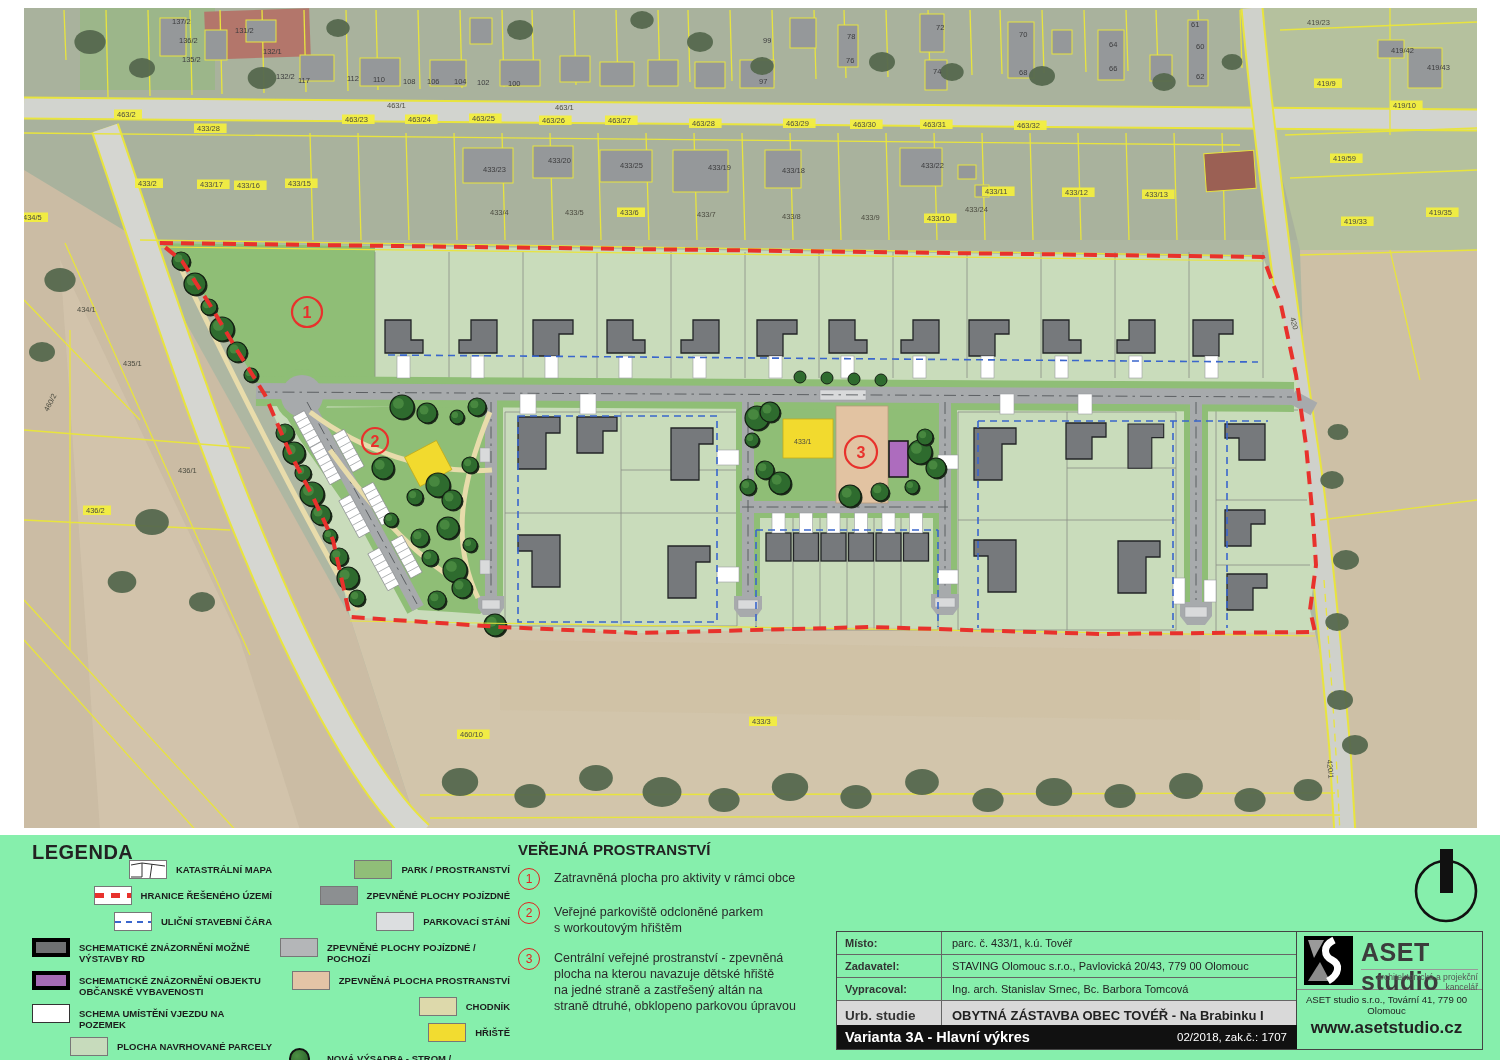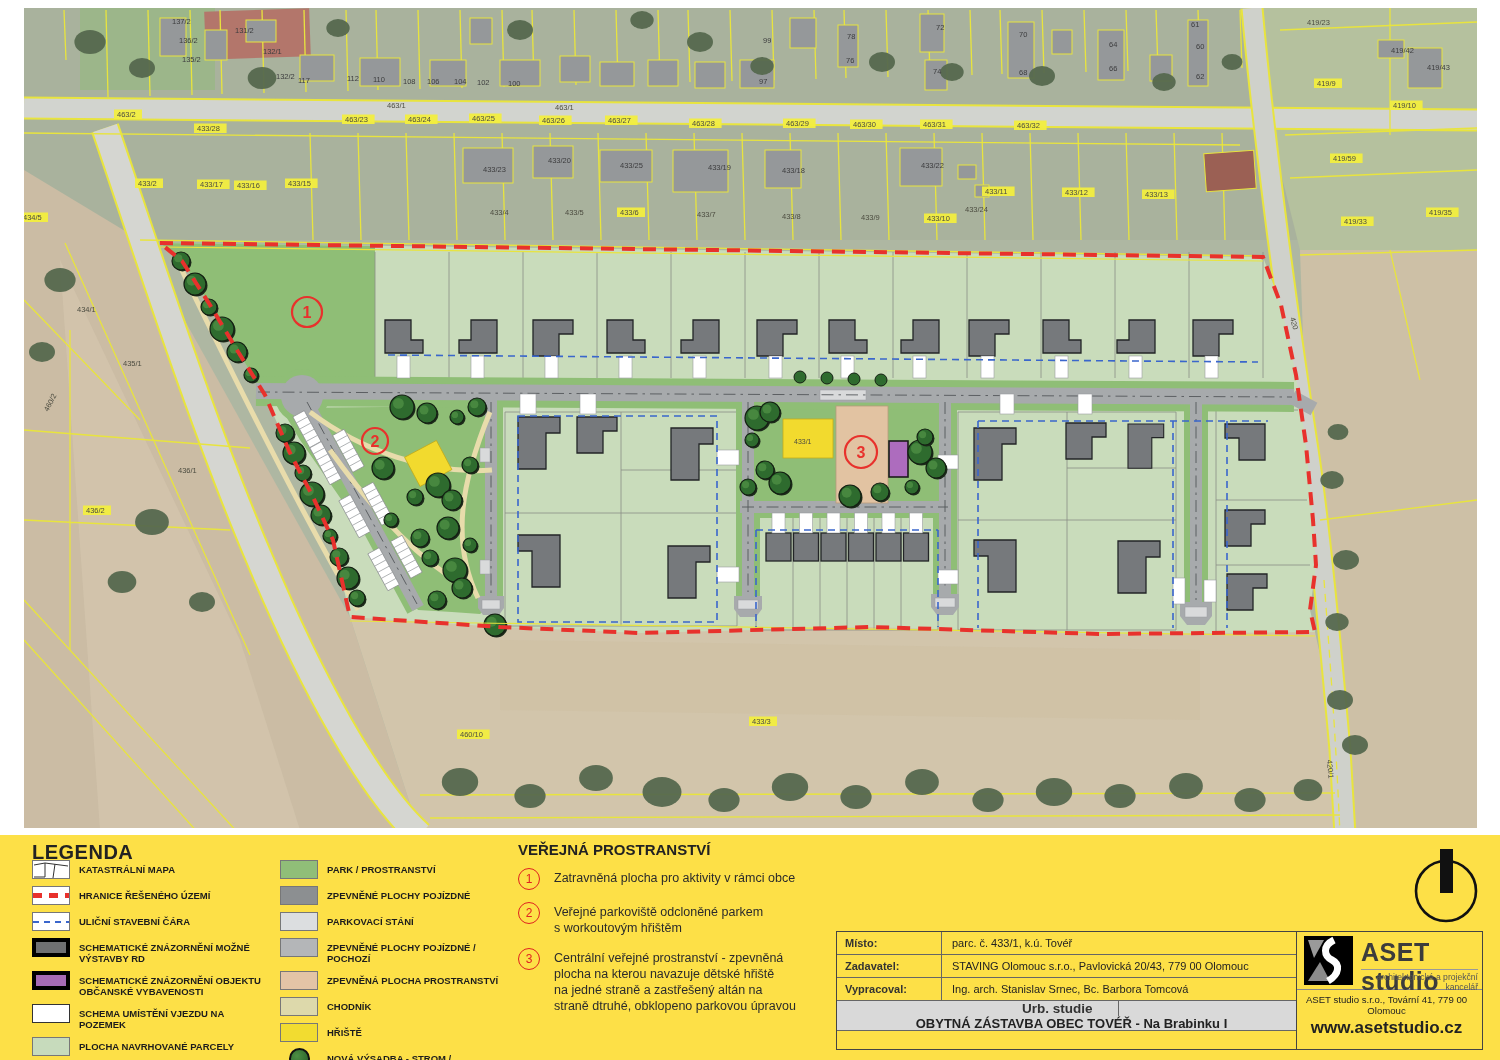--- a/index.html
+++ b/index.html
@@ -1,26 +1,26 @@
 <!DOCTYPE html>
 <html><head>
 <meta charset="utf-8">
 <style>
   html,body{margin:0;padding:0;background:#e8e8e8;}
   .sheet{position:relative;width:1500px;height:1060px;background:#ffffff;overflow:hidden;
          font-family:"Liberation Sans",sans-serif;color:#222;}
   .map-wrap{position:absolute;left:0;top:0;width:1500px;height:835px;}
   #map-svg{display:block;}
   #map-svg text{font-family:"Liberation Sans",sans-serif;}
-  .bottom{position:absolute;left:0;top:835px;width:1500px;height:225px;background:#fde047;}
+  .bottom{position:absolute;left:0;top:835px;width:1500px;height:225px;background:#86efac;}
   .legend-title{position:absolute;left:32px;top:6px;font-size:20px;font-weight:bold;letter-spacing:.5px;}
   .leg-col{position:absolute;top:25px;}
   .leg-col.left{left:32px;width:240px;}
   .leg-col.right{left:280px;width:230px;}
-  .leg-row{display:flex;align-items:flex-start;margin-bottom:7px;}
+  .leg-row{display:flex;align-items:flex-start;margin-bottom:7px;justify-content:flex-end;}
   .leg-sw{width:38px;height:19px;flex:0 0 38px;margin-right:9px;position:relative;box-sizing:border-box;border:1px solid #777;background:#fff;}
   .leg-sw.k-house,.leg-sw.k-civic{border:none;background:#000;}
   .leg-sw.k-house .inner,.leg-sw.k-civic .inner{position:absolute;left:4px;top:4px;right:4px;bottom:4px;}
   .leg-sw.k-house .inner{background:#6f7072;}
   .leg-sw.k-civic .inner{background:#a66bb5;}
   .leg-sw.k-entry{border:1px solid #333;}
   .leg-sw.k-red{display:flex;align-items:center;}
   .leg-sw.k-red .dash{height:5px;width:100%;background:repeating-linear-gradient(90deg,#e8312c 0 9px,transparent 9px 16px);}
   .leg-sw.k-blue{display:flex;align-items:center;}
   .leg-sw.k-blue .dash{height:2px;width:100%;background:repeating-linear-gradient(90deg,#3a66cc 0 6px,transparent 6px 11px);}
@@ -30,21 +30,21 @@
   .notes{position:absolute;left:518px;top:0;width:330px;}
   .notes-title{font-size:15px;font-weight:bold;margin:6px 0 10px 0;}
   .note-row{display:flex;margin-bottom:12px;}
   .note-num{flex:0 0 22px;height:22px;border:1.6px solid #e0231f;border-radius:50%;color:#e0231f;
             font-size:12px;display:flex;align-items:center;justify-content:center;margin-right:14px;box-sizing:border-box;}
   .note-text{font-size:12.5px;line-height:16px;color:#2b2b2b;white-space:pre-line;padding-top:2px;}
   .tblock{position:absolute;left:836px;top:96px;width:647px;height:119px;border:1.2px solid #444;box-sizing:border-box;font-size:11px;}
   .trow{display:flex;border-bottom:1px solid #666;height:22px;align-items:center;}
   .trow .tl{width:105px;padding-left:8px;color:#333;box-sizing:border-box;border-right:1px solid #666;height:100%;display:flex;align-items:center;font-weight:bold;}
   .trow .tv{flex:1;padding-left:10px;}
-  .trow.type{height:29px;background:#d9d9d9;font-weight:bold;flex-direction:column;}
+  .trow.type{height:29px;background:#d9d9d9;font-weight:bold;}
   .trow.type .tl{font-size:13.5px;}
   .trow.type .tv{font-size:13px;}
   .tleft{position:absolute;left:0;top:0;width:460px;height:100%;border-right:1px solid #444;box-sizing:border-box;}
   .tbar{position:absolute;left:0;bottom:0;width:460px;height:24px;background:#111;color:#fff;display:flex;align-items:center;}
   .tbar .v1{font-size:14.5px;font-weight:bold;padding-left:8px;flex:1;}
   .tbar .v2{font-size:11.5px;padding-right:10px;}
   .tright{position:absolute;left:460px;top:0;right:0;height:100%;}
   .firm-logo{position:absolute;left:0;top:0;right:0;height:57px;border-bottom:1px solid #888;}
   .logo-sq{position:absolute;left:7px;top:4px;width:49px;height:49px;background:#000;}
   .firm-name{position:absolute;left:64px;top:6px;font-size:25px;font-weight:bold;color:#3c3c3c;letter-spacing:.5px;}
@@ -1012,20 +1012,24 @@
             </div>
             <div class="trow">
               <div class="tl">Vypracoval:</div>
               <div class="tv">Ing. arch. Stanislav Srnec, Bc. Barbora Tomcová</div>
             </div>
           </div>
         <div class="trow type">
           <div class="tl">Urb. studie</div>
           <div class="tv">OBYTNÁ ZÁSTAVBA OBEC TOVÉŘ - Na Brabinku I</div>
         </div>
+        <div class="tbar">
+          <div class="v1">Varianta 3A - Hlavní výkres</div>
+          <div class="v2">02/2018, zak.č.: 1707</div>
+        </div>
       </div>
       <div class="tright">
         <div class="firm-logo">
           <div class="logo-sq">
             <svg width="49" height="49" viewBox="0 0 49 49">
               <rect width="49" height="49" fill="#000"></rect>
               <polygon points="4,4 20,4 10,22" fill="#9a9a9a"></polygon>
               <polygon points="4,45 16,26 26,45" fill="#8b8b8b"></polygon>
               <path d="M30,4 C18,10 20,20 28,24 C36,28 36,38 24,45" stroke="#ffffff" stroke-width="7" fill="none"></path>
             </svg>

